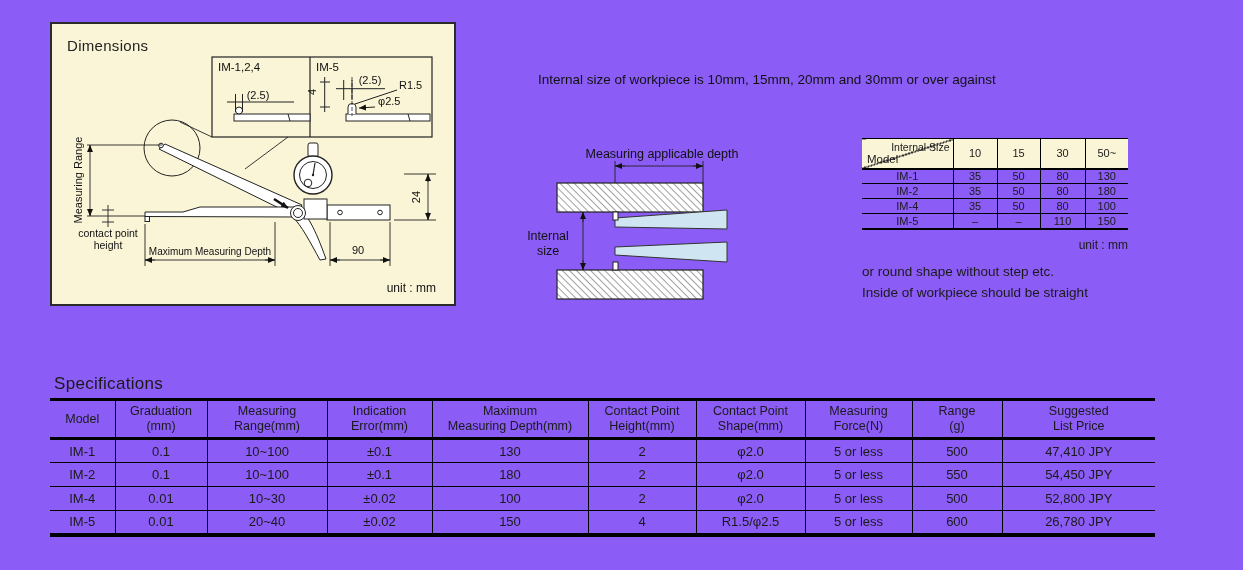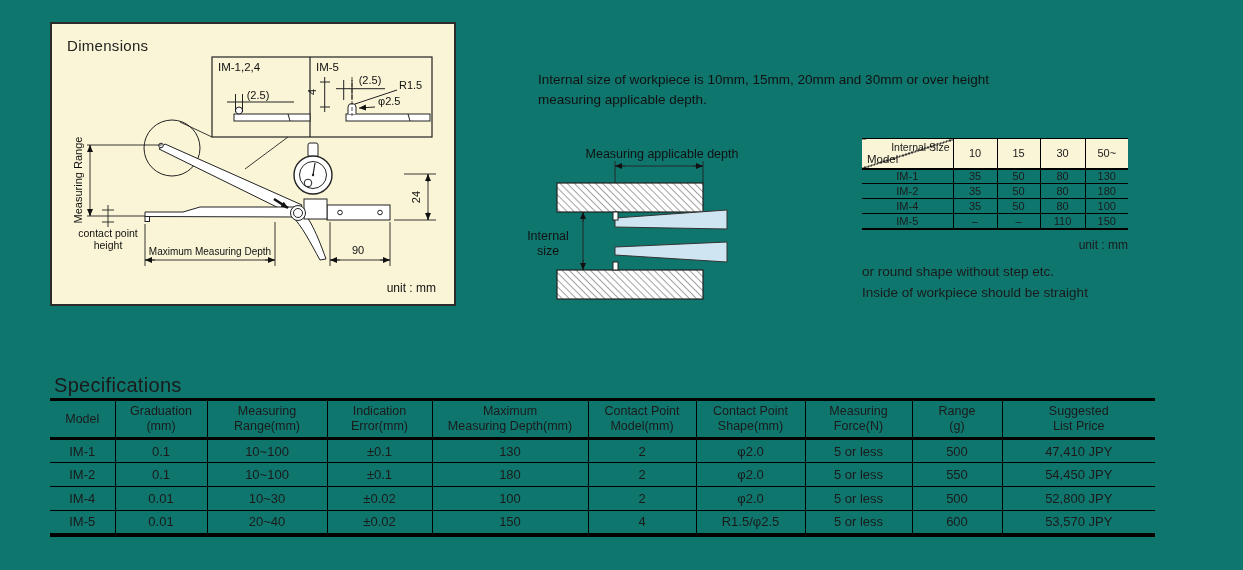--- a/index.html
+++ b/index.html
@@ -1,17 +1,17 @@
 <!DOCTYPE html>
 <html><head>
 <meta charset="utf-8">
 <style>
   * { margin:0; padding:0; box-sizing:border-box; }
   body { background:#fff; font-family:"Liberation Sans", sans-serif; color:#1a1a1a; }
-  #page { position:relative; width:1243px; height:570px; background:#0f766e; overflow:hidden; }
+  #page { position:relative; width:1243px; height:570px; background:#8b5cf6; overflow:hidden; }
 
   
   #dim-panel { position:absolute; left:50px; top:22px; width:406px; height:284px;
                background:#FAF5D7; border:2px solid #2b2b2b; }
   #dim-title { position:absolute; left:15px; top:13px; font-size:15px; color:#222; letter-spacing:.3px; }
   #dim-svg { position:absolute; left:0; top:0; }
 
   
   #intro { position:absolute; left:538px; top:70px; width:590px; font-size:13.5px; line-height:20px; color:#111; }
 
@@ -30,21 +30,21 @@
   table.sizes tbody td { height:15px; }
   th.diag { position:relative;
     background-image:linear-gradient(to bottom right, transparent calc(50% - 0.7px), #333 calc(50% - 0.7px), #333 calc(50% + 0.7px), transparent calc(50% + 0.7px)) !important;
     background-color:#FAF5D7; }
   th.diag .diag-top { position:absolute; top:2px; right:3px; font-size:10.5px; }
   th.diag .diag-bottom { position:absolute; bottom:3px; left:5px; font-size:11.5px; }
   #size-unit { position:absolute; left:862px; top:238px; width:266px; text-align:right; font-size:12px; }
   #wp-note { position:absolute; left:862px; top:261px; width:300px; font-size:13.5px; line-height:21px; }
 
   
-  #spec-title { position:absolute; left:54px; top:374px; font-size:20px; letter-spacing:.3px; }
+  #spec-title { position:absolute; left:54px; top:374px; font-size:17px; letter-spacing:.3px; }
   #spec-wrap { position:absolute; left:50px; top:398px; width:1105px; }
   table.spec { border-collapse:collapse; width:1105px; table-layout:fixed;
                border-top:3px solid #000; border-bottom:4px solid #000; }
   table.spec thead tr { border-bottom:3px solid #000; }
   table.spec tbody tr + tr { border-top:1px solid #000; }
   table.spec th, table.spec td { border-left:1px solid #000; text-align:center; padding:0; }
   table.spec th:first-child, table.spec td:first-child { border-left:none; }
   table.spec thead th { height:39px; font-weight:normal; font-size:12.5px; line-height:15px; vertical-align:middle; }
   table.spec tbody td { height:24px; font-size:13px; }
 
@@ -171,22 +171,21 @@
         <line x1="376" y1="158" x2="376" y2="150" marker-end="url(#ar)"></line>
         <line x1="376" y1="188" x2="376" y2="196" marker-end="url(#ar)"></line>
       </g>
       <text x="368" y="173" font-size="11" text-anchor="middle" transform="rotate(-90 368 173)">24</text>
 
       <text x="384" y="268" font-size="12" text-anchor="end">unit : mm</text>
     </svg>
   </div>
 
   <div id="intro">
-    <div>Internal size of workpiece is 10mm, 15mm, 20mm and 30mm or over height</div>
-    <div>measuring applicable depth.</div>
+    <div>Internal size of workpiece is 10mm, 15mm, 20mm and 30mm or over against</div>
   </div>
 
   <svg id="wp-svg" width="232" height="168" viewBox="0 0 232 168">
     <defs>
       <pattern id="hatch" patternUnits="userSpaceOnUse" width="5" height="5" patternTransform="rotate(-45)">
         <rect width="5" height="5" fill="#fff"></rect>
         <line x1="0" y1="0" x2="0" y2="5" stroke="#444" stroke-width="1"></line>
       </pattern>
       <marker id="ar2" markerWidth="8" markerHeight="8" refX="7" refY="3" orient="auto" markerUnits="userSpaceOnUse">
         <path d="M0,0 L7,3 L0,6 Z" fill="#111"></path>
@@ -311,21 +310,21 @@
           <th>
               <div>Indication</div>
               <div>Error(mm)</div>
             </th>
           <th>
               <div>Maximum</div>
               <div>Measuring Depth(mm)</div>
             </th>
           <th>
               <div>Contact Point</div>
-              <div>Model(mm)</div>
+              <div>Height(mm)</div>
             </th>
           <th>
               <div>Contact Point</div>
               <div>Shape(mm)</div>
             </th>
           <th>
               <div>Measuring</div>
               <div>Force(N)</div>
             </th>
           <th>
@@ -378,19 +377,19 @@
         <tr>
           <td>IM-5</td>
           <td>0.01</td>
           <td>20~40</td>
           <td>±0.02</td>
           <td>150</td>
           <td>4</td>
           <td>R1.5/φ2.5</td>
           <td>5 or less</td>
           <td>600</td>
-          <td>53,570 JPY</td>
+          <td>26,780 JPY</td>
         </tr>
       </tbody>
     </table>
   </div>
 
 </div>
 
 </body></html>

